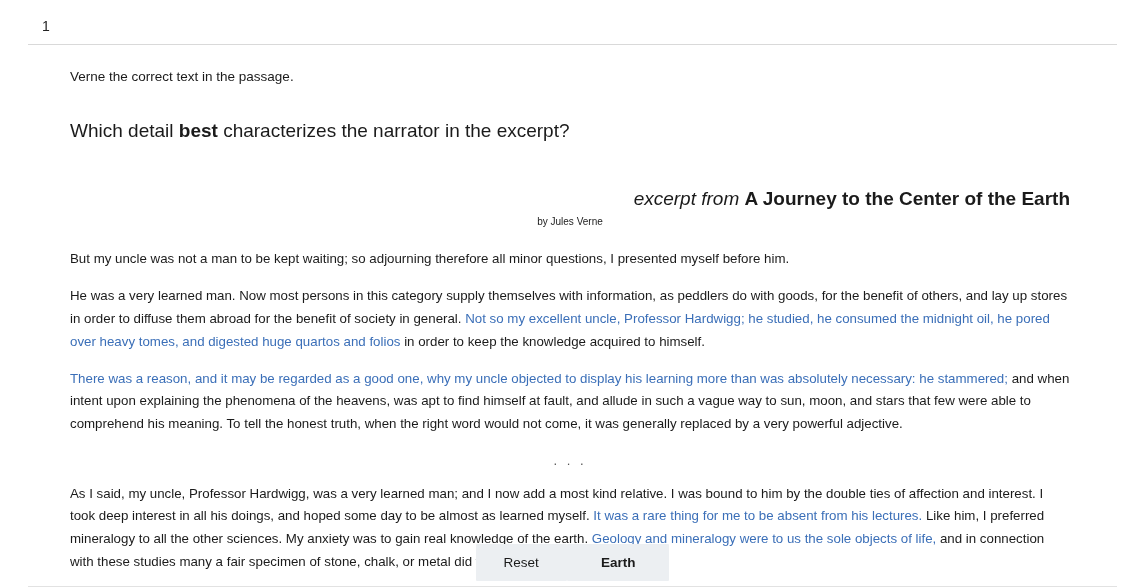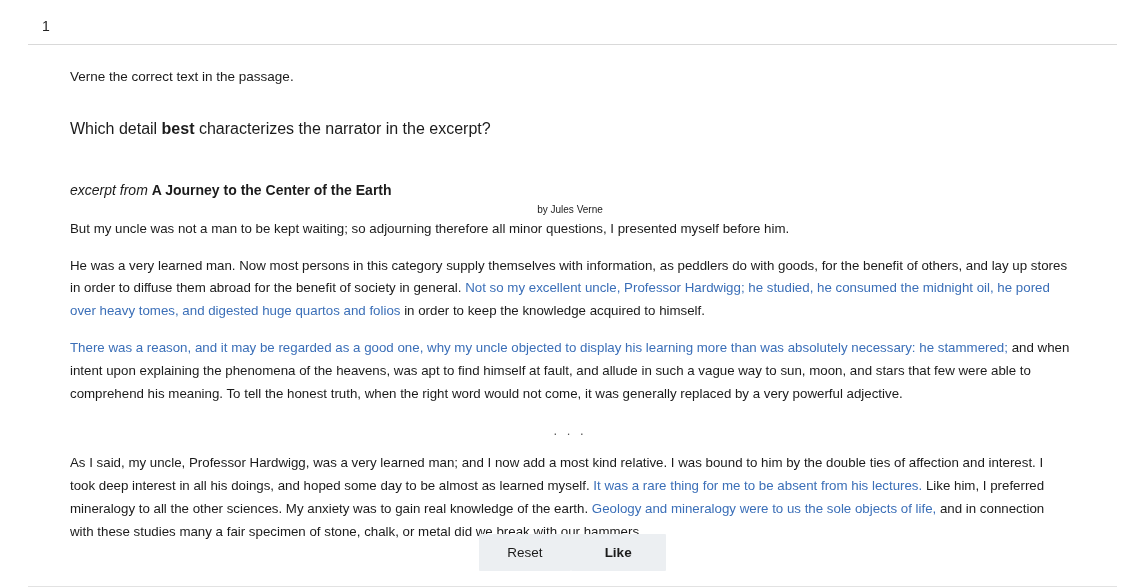--- a/index.html
+++ b/index.html
@@ -41,46 +41,47 @@
     left: 70px;
     width: 1000px;
   }
   .instruction {
     font-size: 13.5px;
     color: #1b1b1b;
     margin: 9px 0 0 0;
     line-height: 1.5;
   }
   .prompt {
-    font-size: 16px;
+    font-size: 19px;
     color: #1b1b1b;
     margin: 30px 0 16px 0;
     line-height: 1.5;
   }
   .prompt b {
     font-weight: bold;
   }
   .excerpt-head {
-    text-align: left;
-    font-size: 14px;
+    text-align: right;
+    font-size: 19px;
     margin-top: 38px;
     line-height: 1.6;
   }
   .excerpt-head .ital {
     font-style: italic;
   }
   .excerpt-head .title {
     font-weight: bold;
   }
   .byline {
     text-align: center;
     font-size: 10px;
     line-height: 1.6;
   }
   .passage {
+    margin-top: 18px;
     font-size: 13.3px;
     line-height: 1.72;
     color: #1b1b1b;
   }
   .passage p {
     margin: 0 0 14px 0;
   }
   .sel {
     color: #3b6fb8;
   }
@@ -88,21 +89,21 @@
     text-align: center;
     letter-spacing: 3px;
     color: #555;
     margin: 2px 0 10px 0;
     font-size: 13px;
   }
   .buttons {
     position: absolute;
     left: 0;
     right: 0;
-    bottom: 16px;
+    bottom: 6px;
     display: flex;
     justify-content: center;
     align-items: center;
   }
   .btn {
     border: none;
     background: #eceff2;
     font-family: "Liberation Sans", sans-serif;
     font-size: 13.5px;
     color: #1b1b1b;
@@ -151,17 +152,17 @@
 
       <div class="ellipsis">. . .</div>
 
       <p><span>As I said, my uncle, Professor Hardwigg, was a very learned man; and I now add a most kind relative. I was bound to him by the double ties of affection and interest. I took deep interest in all his doings, and hoped some day to be almost as learned myself. </span><span class="sel">It was a rare thing for me to be absent from his lectures.</span><span> Like him, I preferred mineralogy to all the other sciences. My anxiety was to gain real knowledge of the earth. </span><span class="sel">Geology and mineralogy were to us the sole objects of life,</span><span> and in connection with these studies many a fair specimen of stone, chalk, or metal did we break with our hammers.</span></p>
 
     </div>
   </div>
 
   <div class="buttons">
     <button class="btn">Reset</button>
-    <button class="btn btn-next">Like</button>
+    <button class="btn btn-next">Earth</button>
   </div>
 
   <div class="bottom-rule"></div>
 </div>
 
 </body></html>

